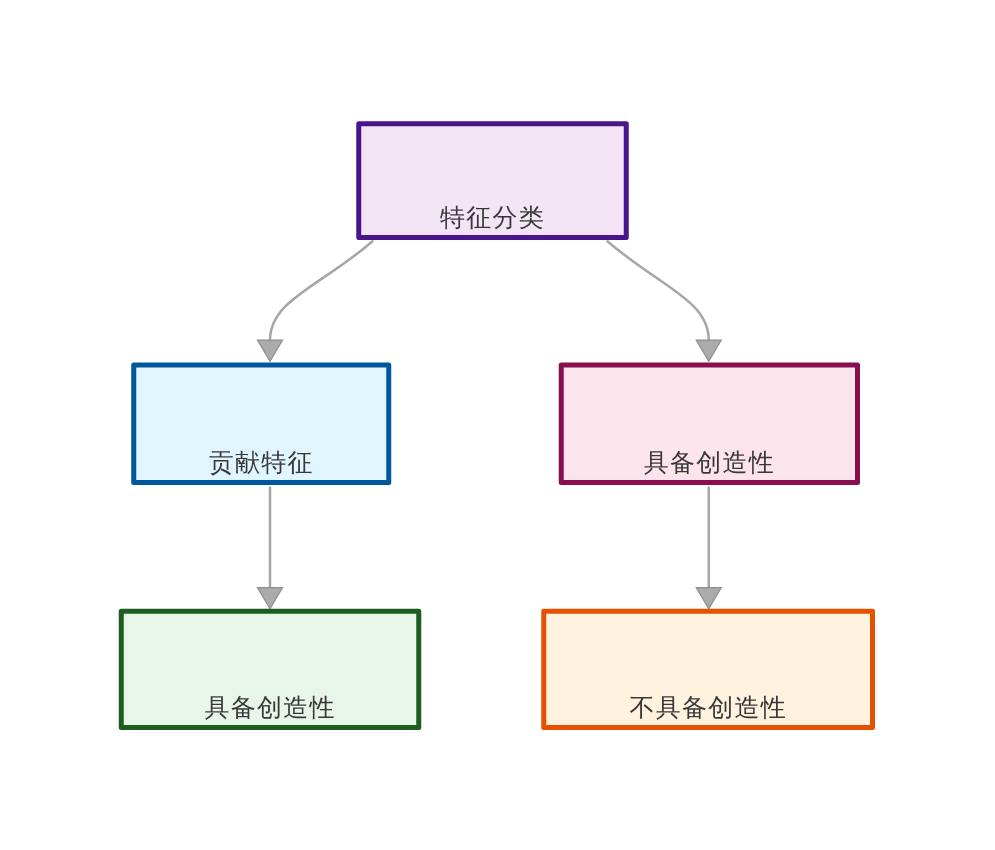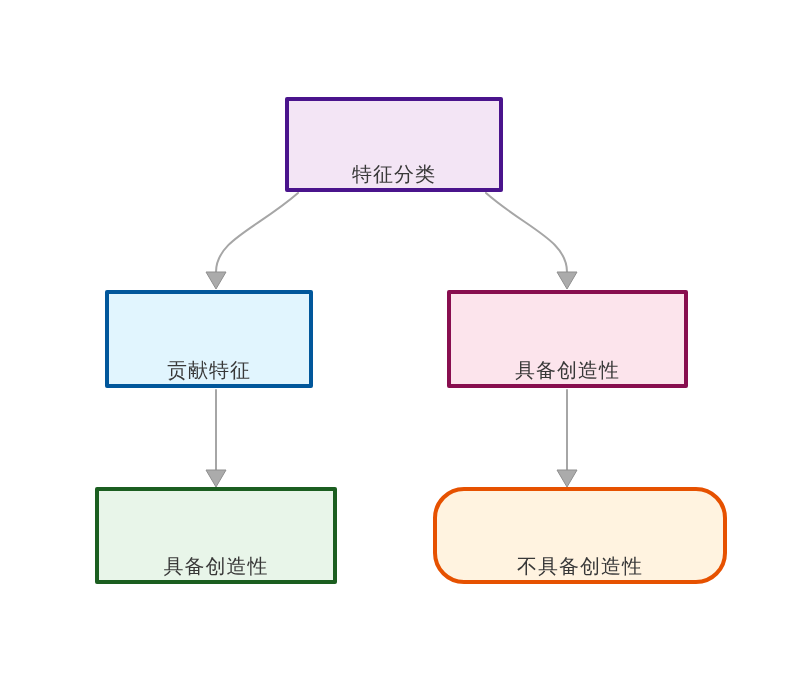--- a/index.html
+++ b/index.html
@@ -42,21 +42,21 @@
   .node-label {
     font-size: 20px;
     color: #383838;
     letter-spacing: 1px;
     white-space: nowrap;
   }
   .n0 { left: 285px; top: 97px;  width: 218px; height: 95px; }
   .n1 { left: 105px; top: 290px; width: 208px; height: 98px; }
   .n2 { left: 447px; top: 290px; width: 241px; height: 98px; }
   .n3 { left: 95px;  top: 487px; width: 242px; height: 97px; }
-  .n4 { left: 433px; top: 487px; width: 294px; height: 97px; border-radius: 31px; }
+  .n4 { left: 433px; top: 487px; width: 267px; height: 97px; }
 </style>
 </head>
 <body>
 
 <div class="canvas" style="background: rgb(255, 255, 255);">
 
   <svg class="edges" viewBox="0 0 796 680" xmlns="http://www.w3.org/2000/svg">
     <path d="M 298 193 C 258 228, 216 240, 216 272" style="stroke: rgb(166, 166, 166);"></path>
     <polygon points="206,272 226,272 216,289" style="fill: rgb(171, 171, 171); stroke: rgb(143, 143, 143);"></polygon>
 

